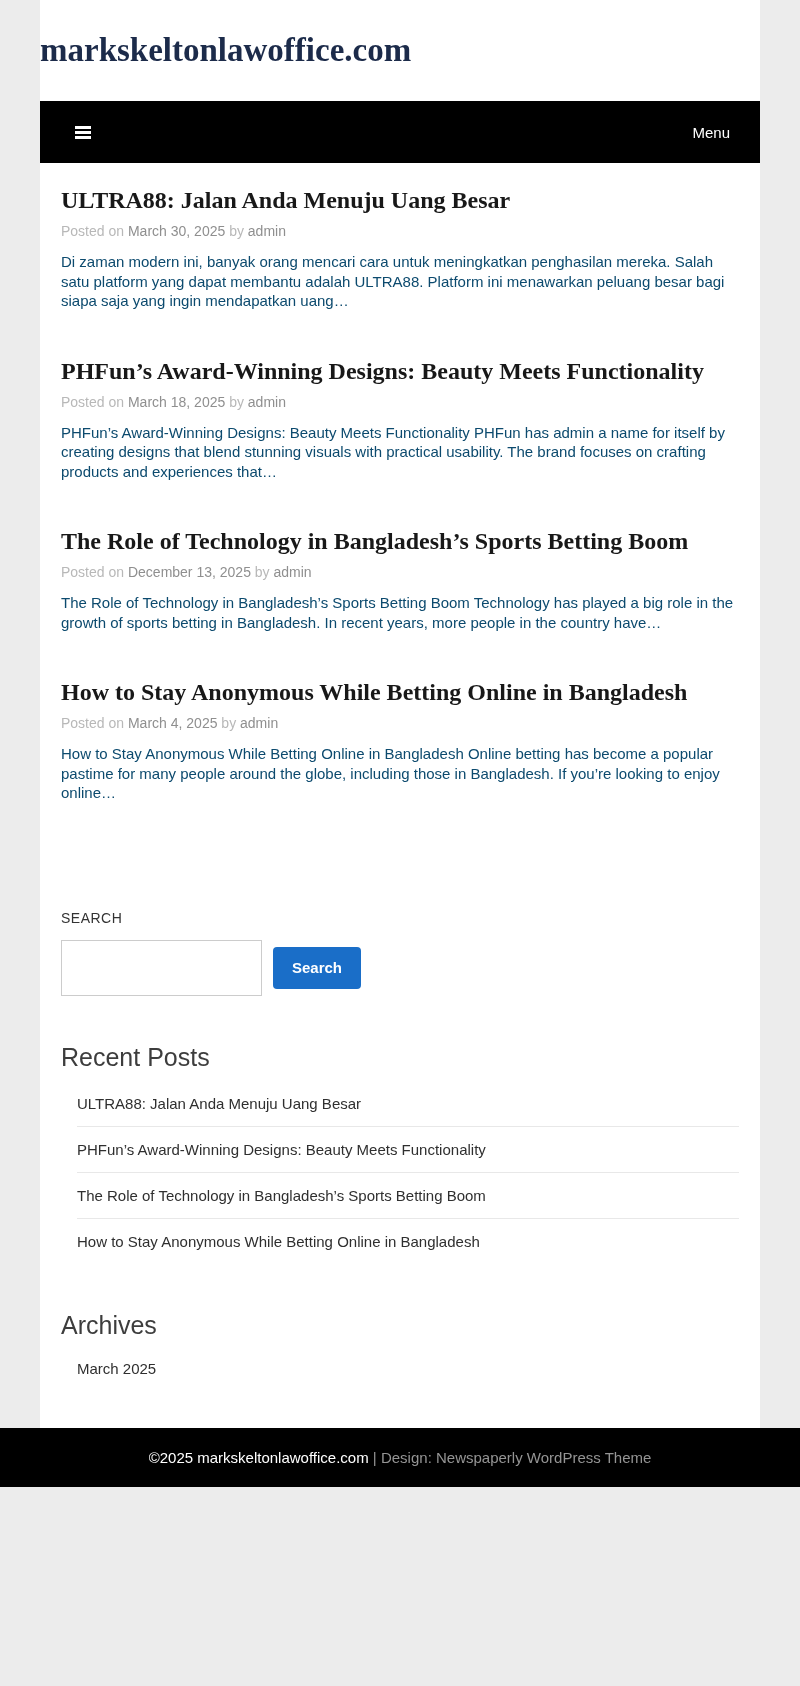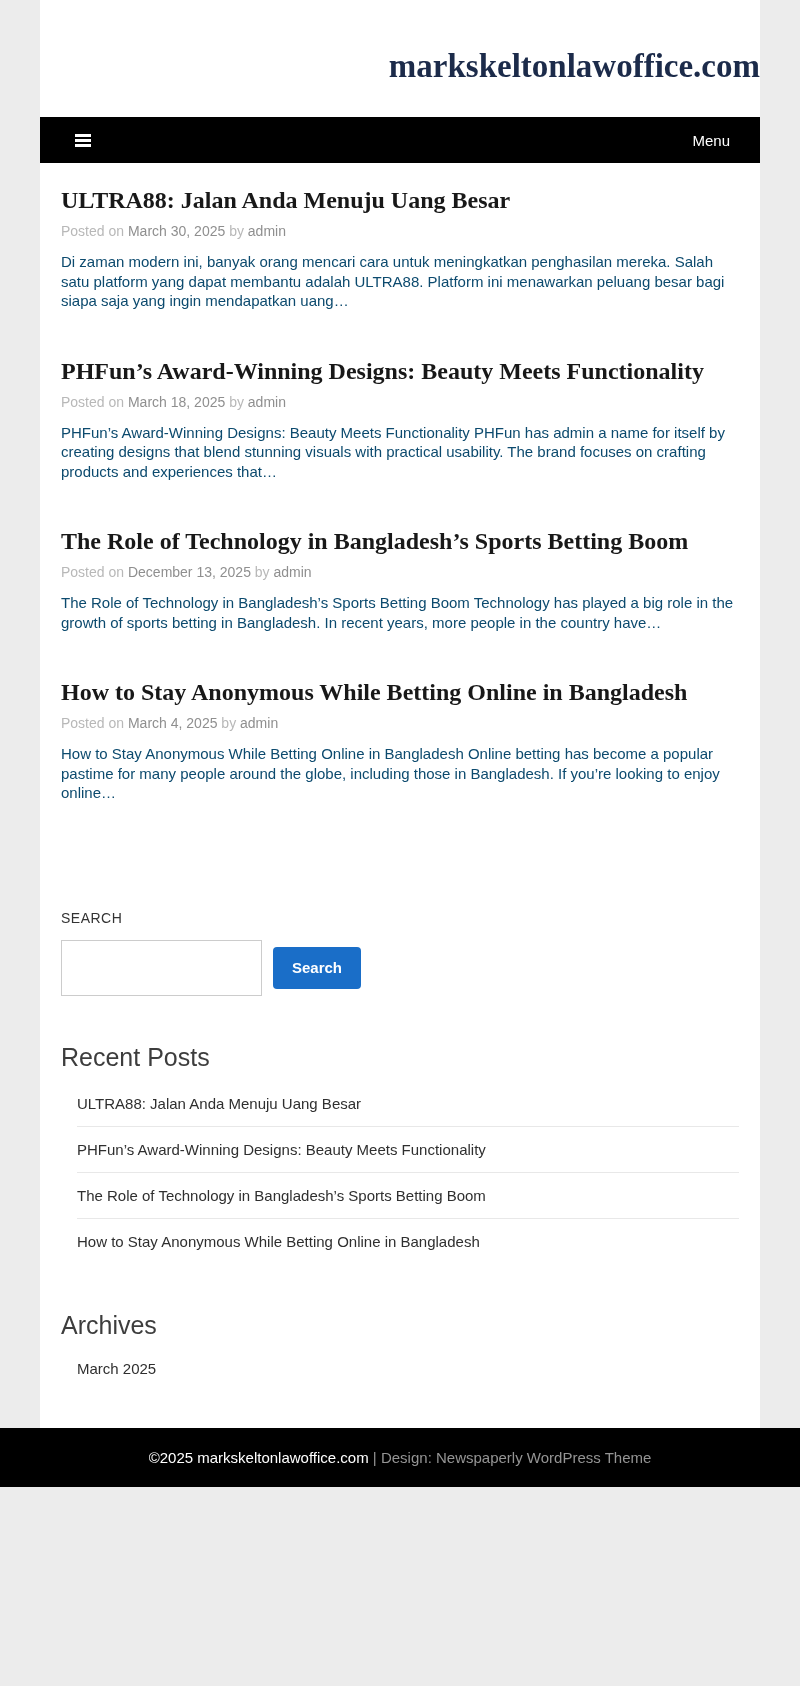--- a/index.html
+++ b/index.html
@@ -10,34 +10,34 @@
     font-family: "Liberation Sans", "DejaVu Sans", sans-serif;
     width: 800px;
     margin: 0 auto;
   }
   .page {
     width: 720px;
     margin: 0 auto;
     background: #ffffff;
   }
   
-  .site-header { padding: 46px 0 31px; text-align: right; }
+  .site-header { padding: 30px 0 31px; text-align: left; }
   .site-title {
     font-family: "Liberation Serif", "DejaVu Serif", serif;
     font-size: 33px;
     line-height: 40px;
     font-weight: 700;
     color: #1c2b4a;
     text-decoration: none;
     display: inline-block;
   }
   
   .menu-bar {
     background: #000000;
-    height: 46px;
+    height: 62px;
     display: flex;
     align-items: center;
     justify-content: space-between;
     padding: 0 30px 0 35px;
     gap: 20px;
   }
   .hamburger { display: inline-flex; flex-direction: column; gap: 2px; cursor: pointer; }
   .hamburger span { display: block; width: 16px; height: 3px; background: #ffffff; }
   .menu-label { color: #ffffff; font-size: 15px; cursor: pointer; }
   

